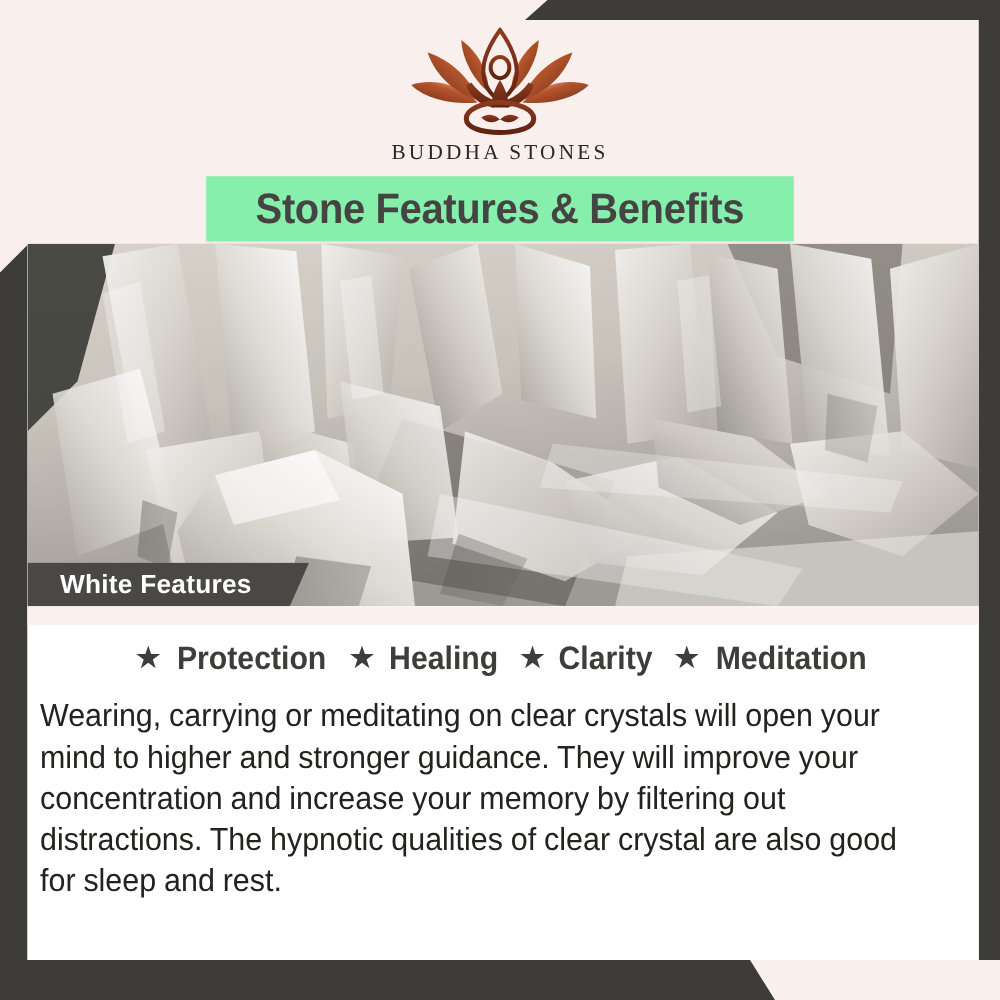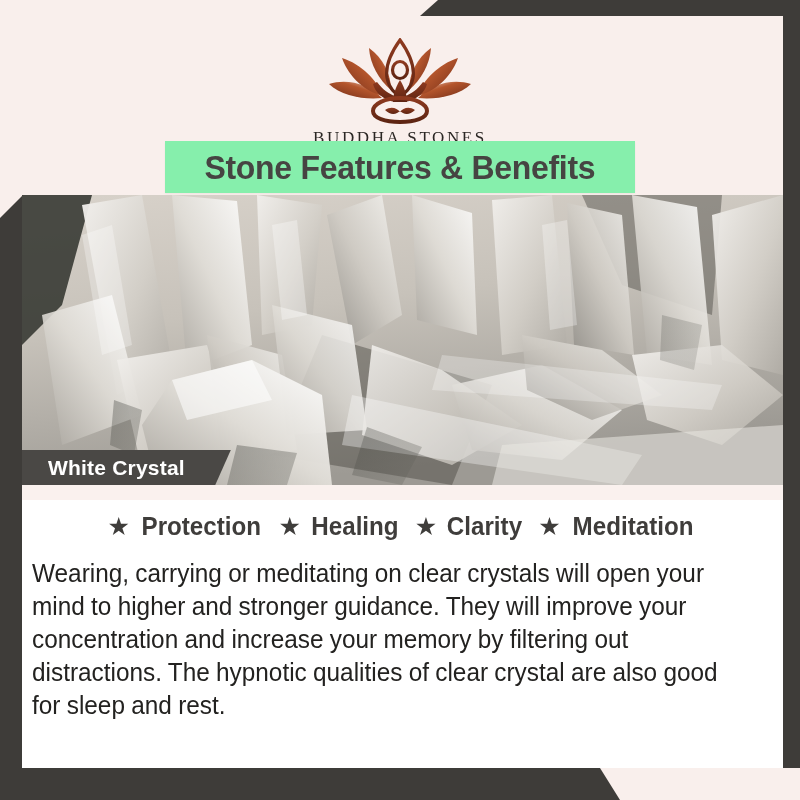--- a/index.html
+++ b/index.html
@@ -57,21 +57,20 @@
   
   .header {
     position: absolute;
     top: 0; left: 0;
     width: 800px; height: 140px;
     display: flex;
     flex-direction: column;
     align-items: center;
     justify-content: flex-start;
     padding-top: 22px;
-    margin-top: 16px;
   }
   .logo-mark { width: 150px; height: 86px; display: block; }
   .brand-name {
     margin-top: 4px;
     font-family: "Liberation Serif", serif;
     font-size: 17px;
     letter-spacing: 2.6px;
     color: #2b2724;
     font-weight: 400;
   }
@@ -307,21 +306,21 @@
       <polygon points="520,30 545,25 555,130 528,135" fill="#ffffff" opacity="0.3"></polygon>
 
       <polygon points="215,250 275,258 265,290 205,290" fill="url(#dark)" opacity="0.35"></polygon>
       <polygon points="345,232 400,252 380,290 330,280" fill="url(#dark)" opacity="0.3"></polygon>
       <polygon points="92,205 120,215 112,260 88,250" fill="url(#dark)" opacity="0.35"></polygon>
       <polygon points="640,120 680,130 672,175 638,165" fill="url(#dark)" opacity="0.22"></polygon>
     </svg>
   </div>
 
   <div class="stone-tag">
-    <span class="stone-tag-text">White Crystal</span>
+    <span class="stone-tag-text">White Features</span>
   </div>
 
   <div class="panel">
     <div class="panel-top-strip"></div>
 
     <div class="benefits">
       <div class="benefit">
         <span class="benefit-star">★</span>
         <span class="benefit-label">Protection</span>
       </div>

